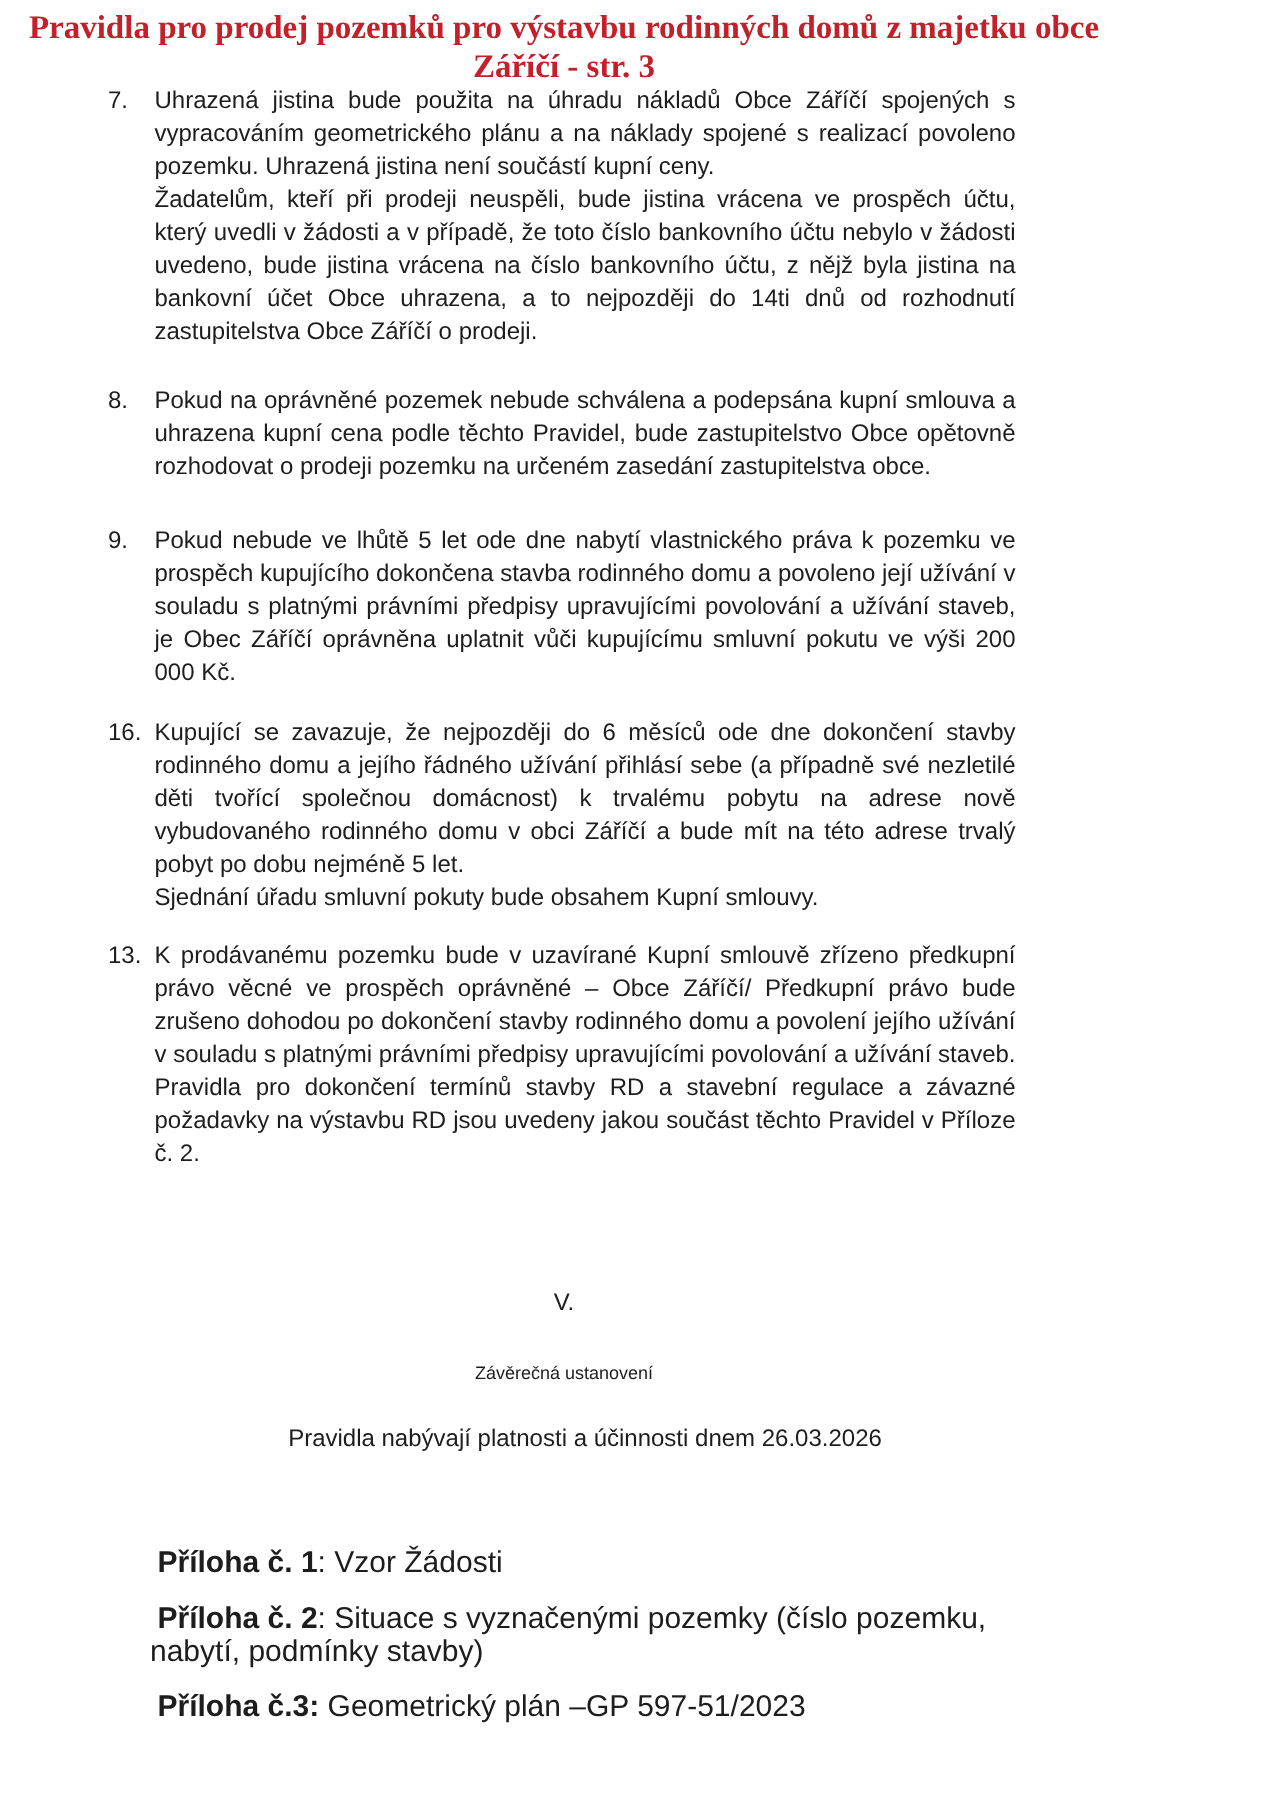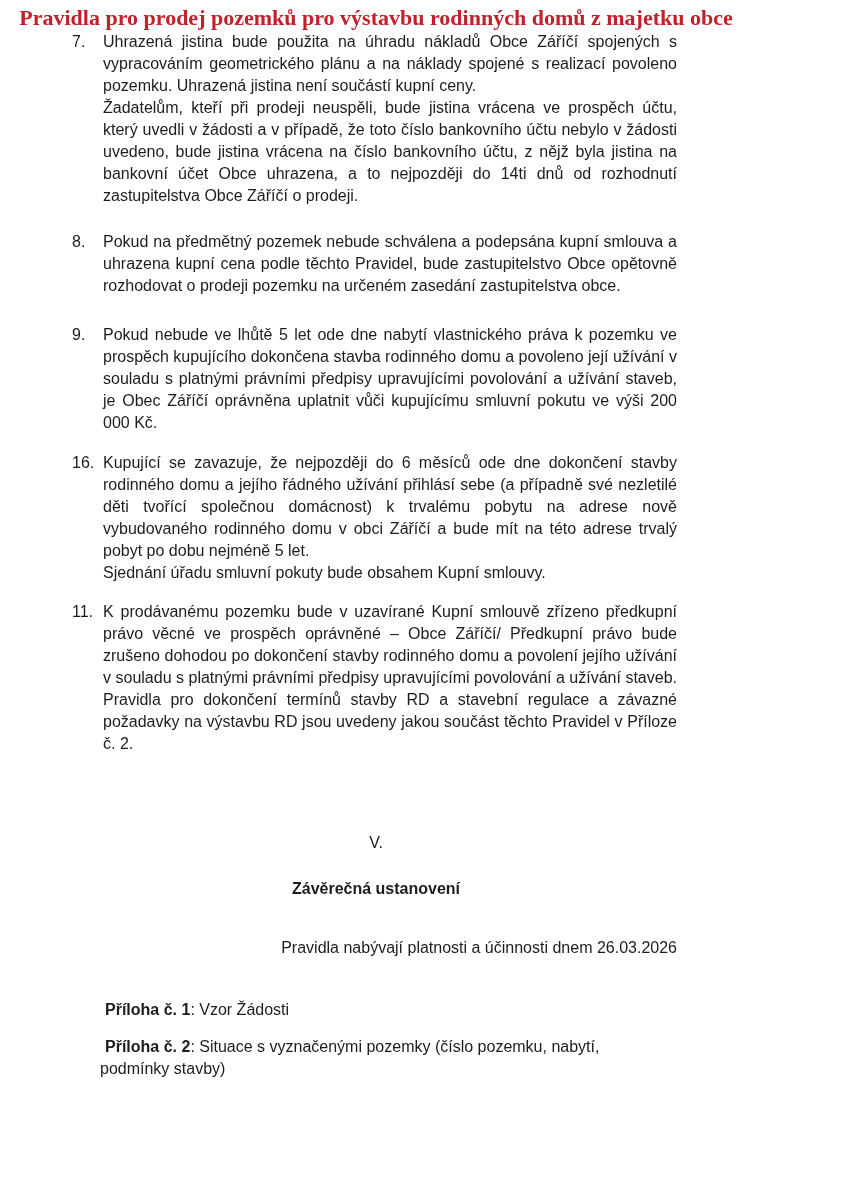--- a/index.html
+++ b/index.html
@@ -56,92 +56,94 @@
   .mt13 { margin-top: 13px; }
   .closing-section {
     margin-top: 77px;
     text-align: center;
     font-size: 16px;
     line-height: 22px;
   }
   .closing-heading {
     margin-top: 24px;
     text-align: center;
-    font-size: 16px;
+    font-size: 12px;
     line-height: 22px;
-    font-weight: bold;
+    font-weight: normal;
   }
   .effective-line {
-    margin-top: 37px;
+    margin-top: 23px;
     margin-left: 103px;
     margin-right: 75px;
     font-size: 16px;
     line-height: 22px;
-    text-align: right;
+    text-align: center;
   }
   .attachments {
-    margin-top: 40px;
+    margin-top: 60px;
     margin-left: 100px;
     margin-right: 85px;
-    font-size: 16px;
+    font-size: 20px;
     line-height: 22px;
   }
   .attachments p {
     margin: 0 0 15px 0;
     text-align: left;
     text-indent: 5px;
   }
   .att-label {
     font-weight: bold;
   }
 </style>
 </head>
 <body>
 
 <div class="page">
 
   <div class="doc-title">
     <div>Pravidla pro prodej pozemků pro výstavbu rodinných domů z majetku obce</div>
+    <div>Záříčí - str. 3</div>
   </div>
 
   <div class="body-area">
 
     <div class="list-item">
       <span class="num-marker">7.</span>
       <p>Uhrazená jistina bude použita na úhradu nákladů Obce Záříčí spojených s vypracováním geometrického plánu a na náklady spojené s realizací povoleno pozemku. Uhrazená jistina není součástí kupní ceny.</p>
       <p class="mt24">Žadatelům, kteří při prodeji neuspěli, bude jistina vrácena ve prospěch účtu, který uvedli v žádosti a v případě, že toto číslo bankovního účtu nebylo v žádosti uvedeno, bude jistina vrácena na číslo bankovního účtu, z nějž byla jistina na bankovní účet Obce uhrazena, a to nejpozději do 14ti dnů od rozhodnutí zastupitelstva Obce Záříčí o prodeji.</p>
     </div>
 
     <div class="list-item mt24">
       <span class="num-marker">8.</span>
-      <p>Pokud na předmětný pozemek nebude schválena a podepsána kupní smlouva a uhrazena kupní cena podle těchto Pravidel, bude zastupitelstvo Obce opětovně rozhodovat o prodeji pozemku na určeném zasedání zastupitelstva obce.</p>
+      <p>Pokud na oprávněné pozemek nebude schválena a podepsána kupní smlouva a uhrazena kupní cena podle těchto Pravidel, bude zastupitelstvo Obce opětovně rozhodovat o prodeji pozemku na určeném zasedání zastupitelstva obce.</p>
     </div>
 
     <div class="list-item mt27">
       <span class="num-marker">9.</span>
       <p>Pokud nebude ve lhůtě 5 let ode dne nabytí vlastnického práva k pozemku ve prospěch kupujícího dokončena stavba rodinného domu a povoleno její užívání v souladu s platnými právními předpisy upravujícími povolování a užívání staveb, je Obec Záříčí oprávněna uplatnit vůči kupujícímu smluvní pokutu ve výši 200 000 Kč.</p>
     </div>
 
     <div class="list-item mt18">
       <span class="num-marker">16.</span>
       <p>Kupující se zavazuje, že nejpozději do 6 měsíců ode dne dokončení stavby rodinného domu a jejího řádného užívání přihlásí sebe (a případně své nezletilé děti tvořící společnou domácnost) k trvalému pobytu na adrese nově vybudovaného rodinného domu v obci Záříčí a bude mít na této adrese trvalý pobyt po dobu nejméně 5 let.</p>
       <p>Sjednání úřadu smluvní pokuty bude obsahem Kupní smlouvy.</p>
     </div>
 
     <div class="list-item mt17">
-      <span class="num-marker">11.</span>
+      <span class="num-marker">13.</span>
       <p>K prodávanému pozemku bude v uzavírané Kupní smlouvě zřízeno předkupní právo věcné ve prospěch oprávněné – Obce Záříčí/ Předkupní právo bude zrušeno dohodou po dokončení stavby rodinného domu a povolení jejího užívání v souladu s platnými právními předpisy upravujícími povolování a užívání staveb. Pravidla pro dokončení termínů stavby RD a stavební regulace a závazné požadavky na výstavbu RD jsou uvedeny jakou součást těchto Pravidel v Příloze č. 2.</p>
     </div>
 
   </div>
 
   <div class="closing-section">V.</div>
 
   <div class="closing-heading">Závěrečná ustanovení</div>
 
   <div class="effective-line">Pravidla nabývají platnosti a účinnosti dnem 26.03.2026</div>
 
   <div class="attachments">
     <p><span class="att-label">Příloha č. 1</span><span>: Vzor Žádosti</span></p>
     <p><span class="att-label">Příloha č. 2</span><span>: Situace s vyznačenými pozemky (číslo pozemku, nabytí, podmínky stavby)</span></p>
+    <p><span class="att-label">Příloha č.3:</span><span> Geometrický plán –GP 597-51/2023</span></p>
   </div>
 
 </div>
 
 </body></html>

